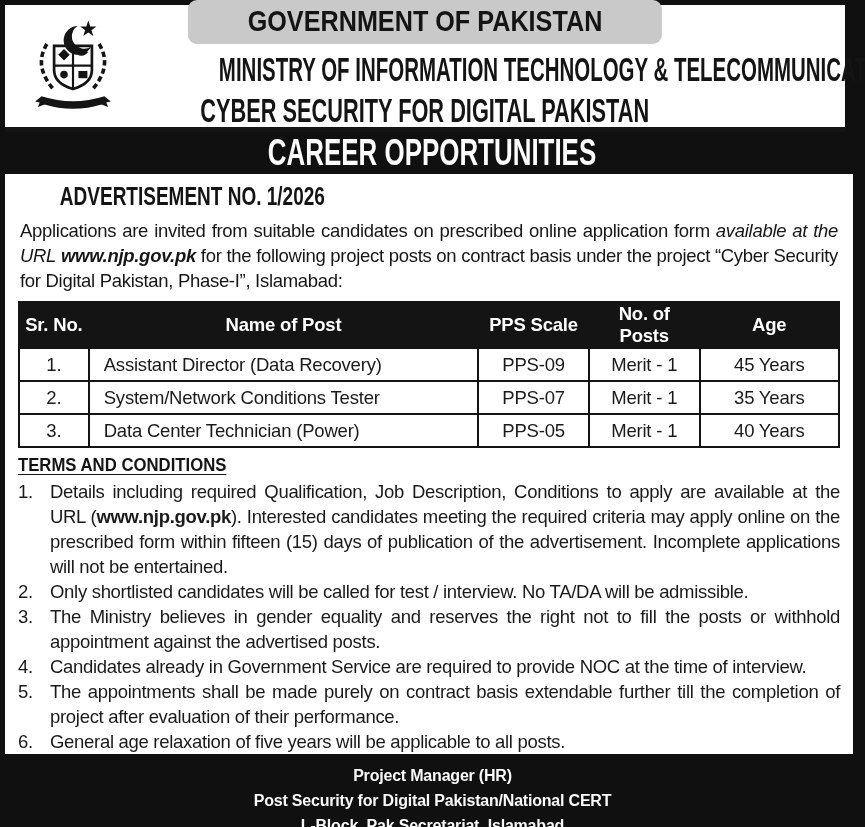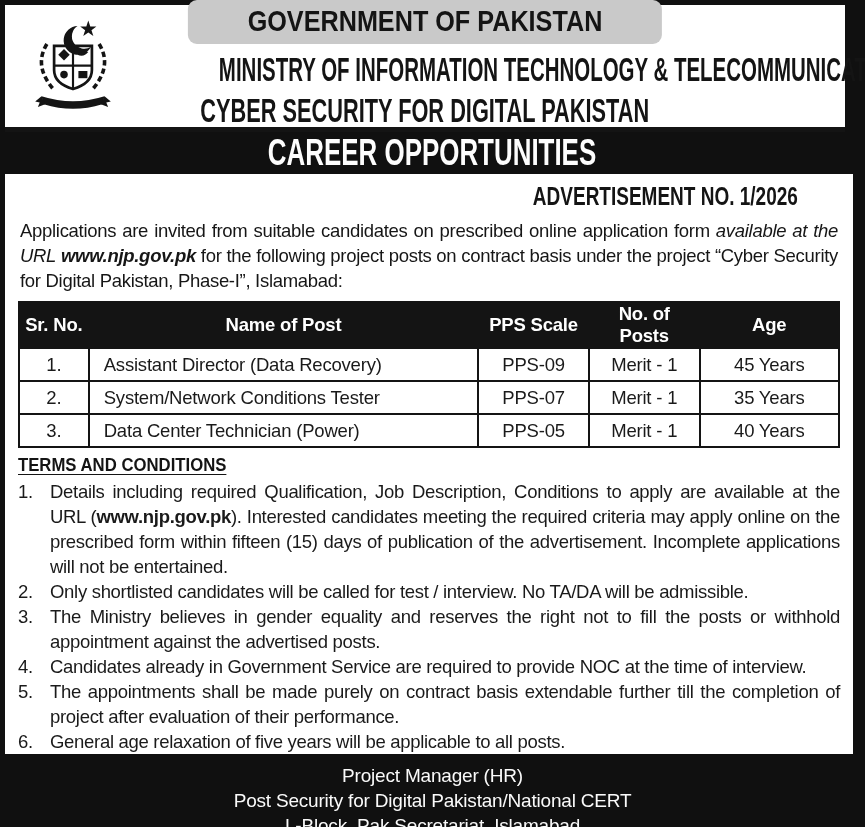--- a/index.html
+++ b/index.html
@@ -61,21 +61,21 @@
     transform:scaleX(0.72);transform-origin:center;
   }
   
   .content-box{
     margin:0 12px 0 5px;
     background:#fff;
     flex:1;
     padding:6px 13px 0;
     box-sizing:border-box;
   }
-  .ad-no{text-align:right;margin-top:2px;white-space:nowrap;}
+  .ad-no{text-align:left;margin-top:2px;white-space:nowrap;}
   .ad-no .cx{
     display:inline-block;font-size:25px;font-weight:bold;
     transform:scaleX(0.76);transform-origin:center;color:#141414;
   }
   .intro{
     margin:7px 2px 8px;
     font-size:18.5px;line-height:25px;
     text-align:justify;letter-spacing:-0.3px;
   }
   .intro .it{font-style:italic;}
@@ -108,21 +108,21 @@
   .term-text{flex:1;text-align:justify;}
   .term-text .b{font-weight:bold;}
   
   .footer{
     position:relative;
     height:111px;
     background:#101010;color:#fafafa;
     text-align:center;
     padding-top:9px;box-sizing:border-box;
   }
-  .footer-line{font-size:19px;font-weight:normal;line-height:25px;letter-spacing:-0.2px;}
+  .footer-line{font-size:16px;font-weight:bold;line-height:25px;letter-spacing:-0.2px;}
 </style>
 </head>
 <body>
 
 <div class="page">
 
   <div class="header-box">
 
     <div class="gov-pill">
       <span class="cx">GOVERNMENT OF PAKISTAN</span>

